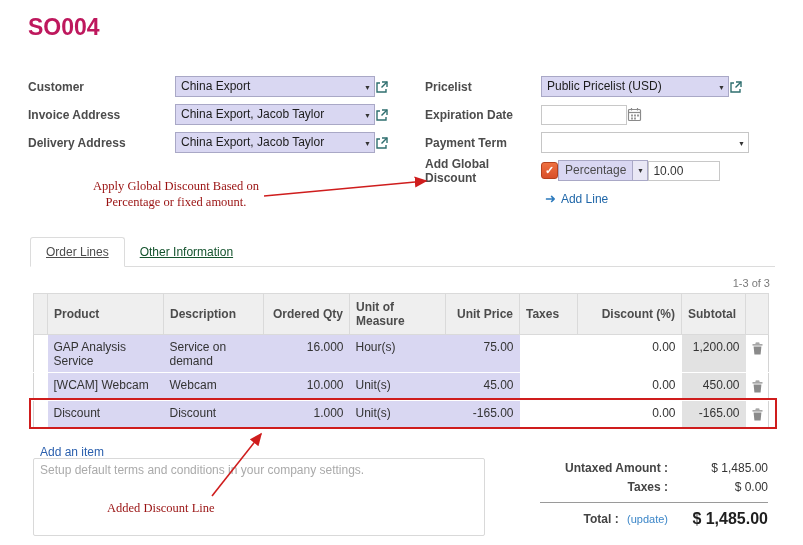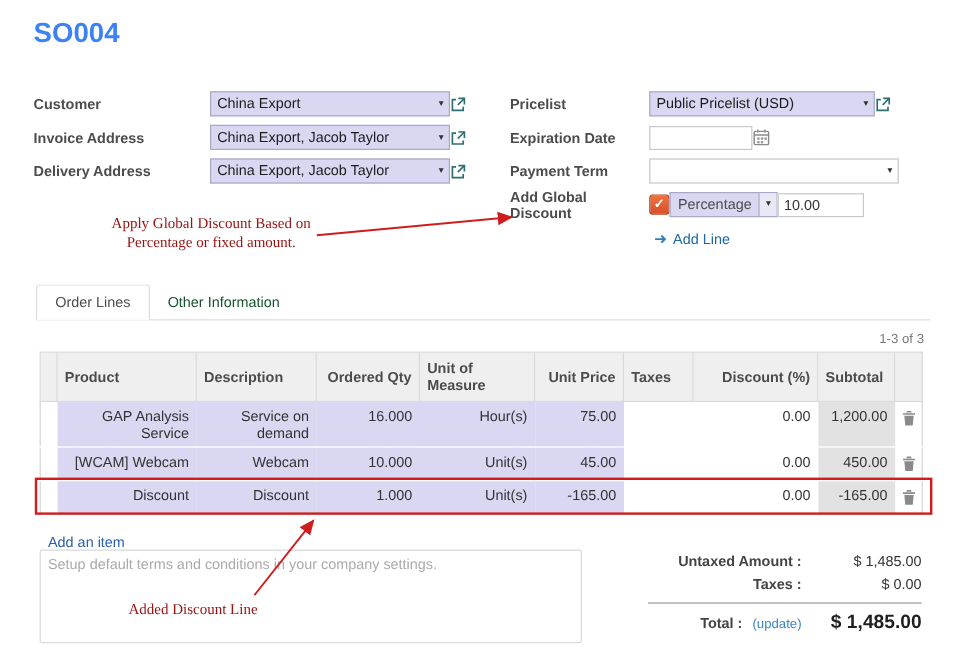--- a/index.html
+++ b/index.html
@@ -2,21 +2,21 @@
 <html><head>
 <meta charset="utf-8">
 <style>
   * { box-sizing: border-box; margin: 0; padding: 0; }
   html,body { background:#fff; }
   .page {
     position: relative; width: 803px; height: 545px; background: #fff;
     font-family: "Liberation Sans", sans-serif; font-size: 12px; color: #4c4c4c;
     overflow: hidden;
   }
-  .page-title { position:absolute; left:28px; top:14px; font-size:23px; font-weight:bold; color:#3b82f6; }
+  .page-title { position:absolute; left:28px; top:14px; font-size:23px; font-weight:bold; color:#be185d; }
 
   
   .form-area { position:absolute; left:28px; top:76px; width:747px; }
   .fcol-left { position:absolute; left:0; top:0; width:390px; }
   .fcol-right { position:absolute; left:397px; top:0; width:350px; }
   .frow { display:flex; align-items:center; height:21px; margin-bottom:7px; }
   .flabel { width:147px; font-weight:bold; color:#4c4c4c; }
   .fcol-right .flabel { width:116px; }
   .fields { display:flex; align-items:center; gap:0; }
 
@@ -45,38 +45,38 @@
                   display:flex; align-items:center; justify-content:center; font-size:7px; color:#333; }
 
   .add-line { display:inline-flex; align-items:center; gap:5px; color:#1f66a8;
               cursor:pointer; margin-left:4px; }
   .add-line .arr { color:#2e7bbd; font-size:13px; line-height:1; }
   .add-line .lbl { text-decoration:none; }
 
   
   .tabs { position:absolute; left:30px; top:237px; width:745px; display:flex;
           align-items:flex-end; border-bottom:1px solid #dcdcdc; }
-  .tab { padding:7px 15px; font-size:12px; cursor:pointer; }
+  .tab { padding:7px 15px; font-size:12px; cursor:pointer;text-decoration:underline; }
   .tab.active { background:#fff; border:1px solid #dcdcdc; border-bottom:1px solid #fff;
                 margin-bottom:-1px; border-radius:3px 3px 0 0; color:#4c4c4c; }
   .tab.inactive { color:#14532d; }
 
   .pager { position:absolute; right:33px; top:277px; font-size:11px; color:#7a7a7a; }
 
   
   table.olines { position:absolute; left:33px; top:293px; width:735px;
                  border-collapse:collapse; table-layout:fixed;
                  border:1px solid #d4d4d4; background:#fff; }
   .olines th { background:#efefef; border:1px solid #dadada; height:41px;
                padding:0 6px; font-size:12px; font-weight:bold; color:#4c4c4c;
                text-align:left; vertical-align:middle; cursor:pointer; }
   .olines th.num { text-align:right; }
   .olines td { padding:5px 6px 4px; font-size:12px; vertical-align:top;
                border-bottom:1px solid #fff; color:#333; }
-  .olines td.purple { background:#d9d7f2;text-align:right; }
+  .olines td.purple { background:#d9d7f2; }
   .olines td.gray { background:#e2e2e2; }
   .olines td.num { text-align:right; white-space:nowrap; }
   .olines td.trash { text-align:center; padding-top:7px; cursor:pointer; }
 
   .add-item { position:absolute; left:40px; top:445px; color:#2a5fad; cursor:pointer; }
 
   
   .terms { position:absolute; left:33px; top:458px; width:452px; height:78px;
            border:1px solid #d9d9d9; border-radius:2px; padding:4px 6px;
            font-family:"Liberation Sans",sans-serif; font-size:12px; color:#333;

